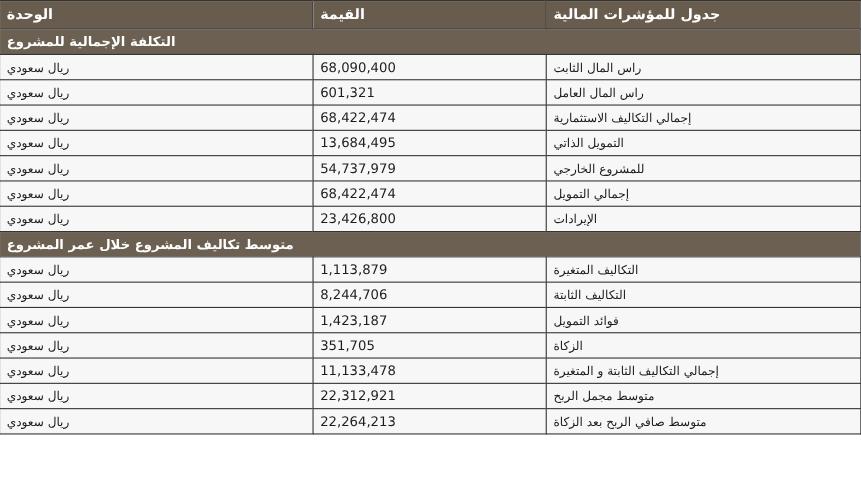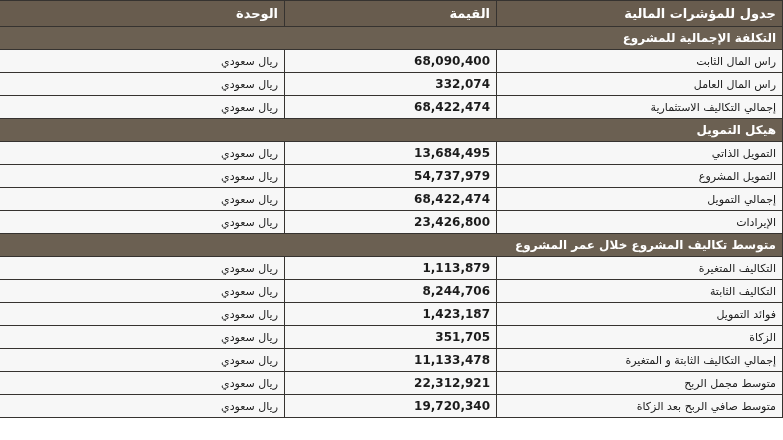--- a/index.html
+++ b/index.html
@@ -19,21 +19,21 @@
     overflow:hidden;
   }
   table.fin-table{
     width:783px;
     table-layout:fixed;
     border-collapse:collapse;
     direction:rtl;
   }
   table.fin-table td, table.fin-table th{
     border:1px solid var(--border);
-    text-align:right;
+    text-align:left;
     vertical-align:middle;
     padding:1px 6px;
     overflow:hidden;
     white-space:nowrap;
   }
   thead tr{height:26px;}
   thead th{
     background:var(--header-bg);
     color:var(--header-text);
     font-size:13px;
@@ -48,21 +48,21 @@
     border-left:1px solid var(--border);
     border-right:1px solid var(--border);
   }
   tr.data-row{height:23px;}
   tr.data-row td{
     background:var(--row-bg);
     color:var(--cell-text);
     font-size:11px;
   }
   tr.data-row td.value{
-    font-weight:bold;
+    font-weight:normal;
     font-size:12px;
   }
 </style>
 </head>
 <body>
 
 <table class="fin-table">
   <colgroup>
     <col style="width:286px">
     <col style="width:212px">
@@ -79,38 +79,35 @@
       <tr class="section-row">
         <td colspan="3">التكلفة الإجمالية للمشروع</td>
       </tr>
       <tr class="data-row">
         <td class="indicator">راس المال الثابت</td>
         <td class="value">68,090,400</td>
         <td class="unit">ريال سعودي</td>
       </tr>
       <tr class="data-row">
         <td class="indicator">راس المال العامل</td>
-        <td class="value">332,074</td>
+        <td class="value">601,321</td>
         <td class="unit">ريال سعودي</td>
       </tr>
       <tr class="data-row">
         <td class="indicator">إجمالي التكاليف الاستثمارية</td>
         <td class="value">68,422,474</td>
         <td class="unit">ريال سعودي</td>
       </tr>
-      <tr class="section-row">
-        <td colspan="3">هيكل التمويل</td>
-      </tr>
       <tr class="data-row">
         <td class="indicator">التمويل الذاتي</td>
         <td class="value">13,684,495</td>
         <td class="unit">ريال سعودي</td>
       </tr>
       <tr class="data-row">
-        <td class="indicator">التمويل المشروع</td>
+        <td class="indicator">للمشروع الخارجي</td>
         <td class="value">54,737,979</td>
         <td class="unit">ريال سعودي</td>
       </tr>
       <tr class="data-row">
         <td class="indicator">إجمالي التمويل</td>
         <td class="value">68,422,474</td>
         <td class="unit">ريال سعودي</td>
       </tr>
       <tr class="data-row">
         <td class="indicator">الإيرادات</td>
@@ -145,17 +142,17 @@
         <td class="value">11,133,478</td>
         <td class="unit">ريال سعودي</td>
       </tr>
       <tr class="data-row">
         <td class="indicator">متوسط مجمل الربح</td>
         <td class="value">22,312,921</td>
         <td class="unit">ريال سعودي</td>
       </tr>
       <tr class="data-row">
         <td class="indicator">متوسط صافي الربح بعد الزكاة</td>
-        <td class="value">19,720,340</td>
+        <td class="value">22,264,213</td>
         <td class="unit">ريال سعودي</td>
       </tr>
     </tbody>
 </table>
 
 </body></html>

